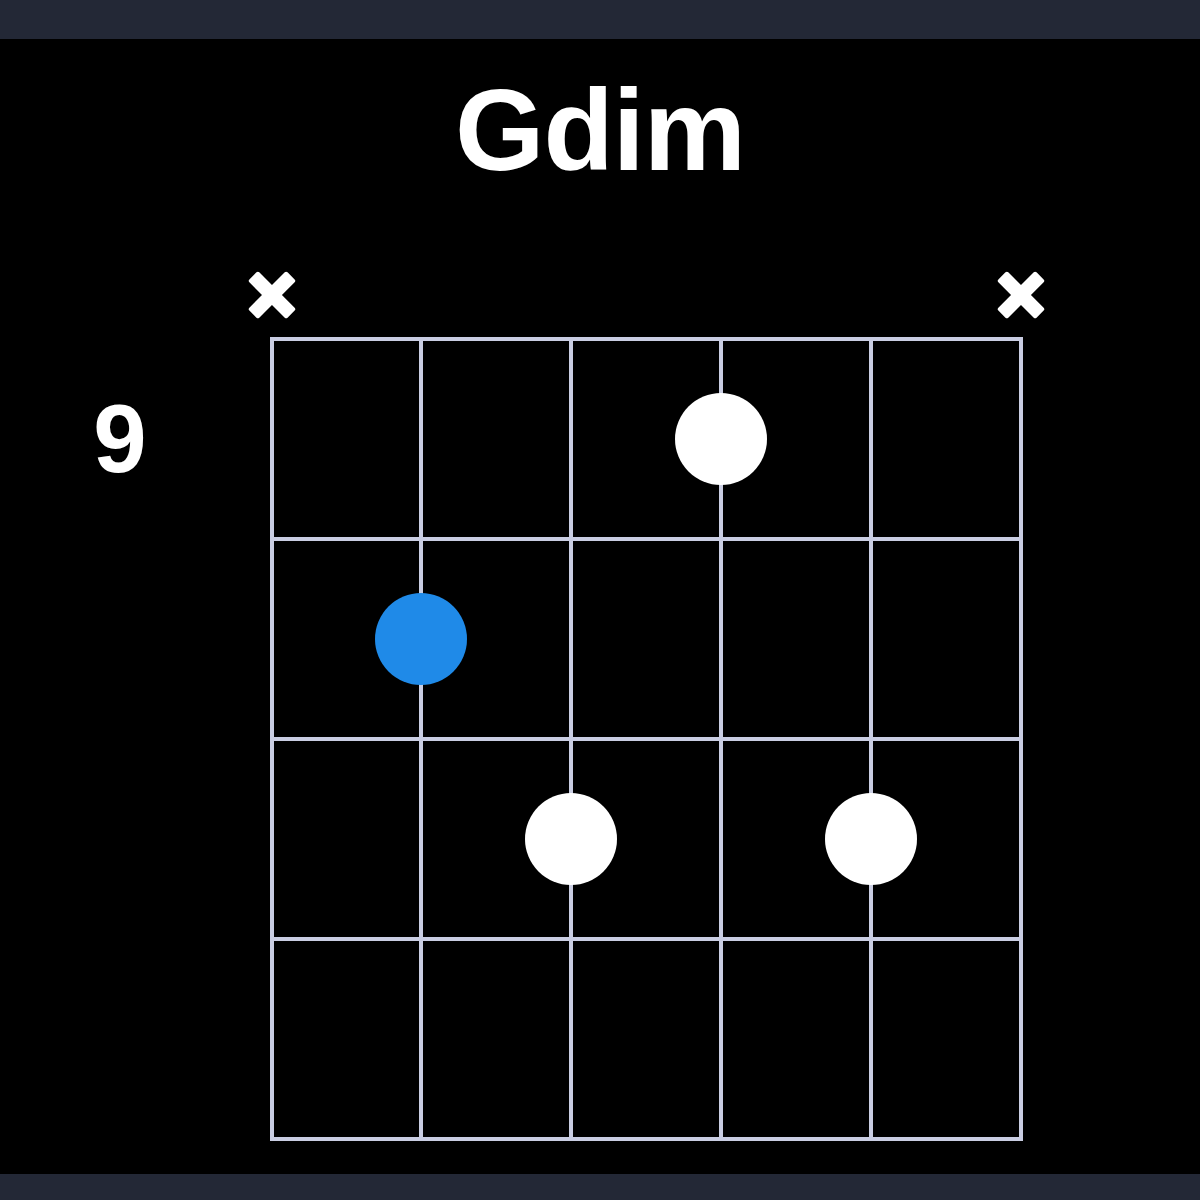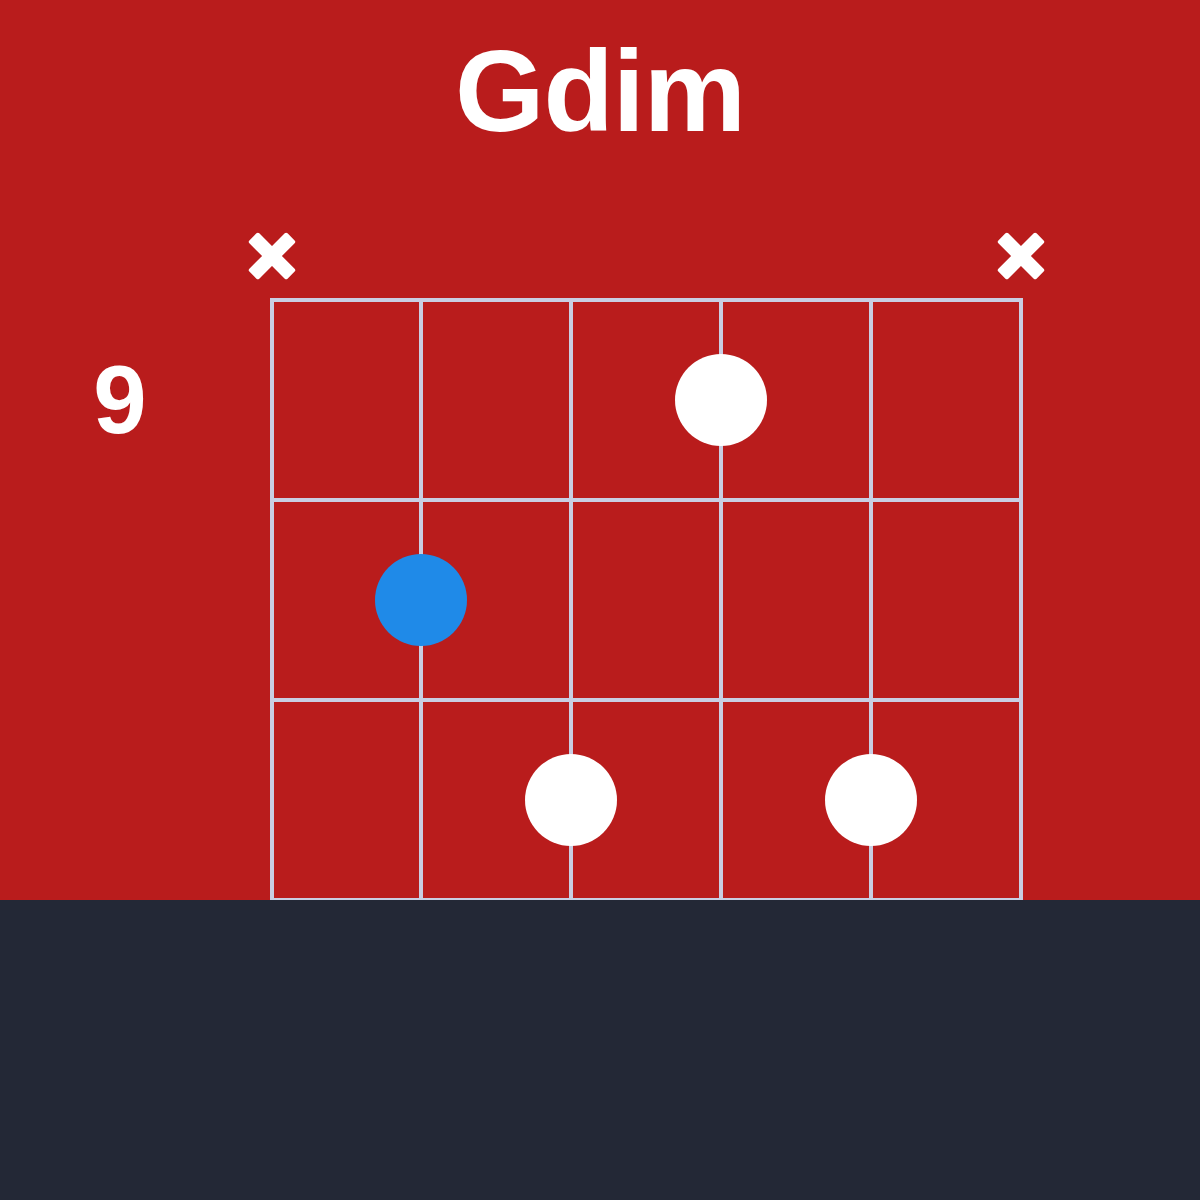--- a/index.html
+++ b/index.html
@@ -7,23 +7,24 @@
     margin: 0;
     padding: 0;
     background: #232836;
   }
   body {
     font-family: "Liberation Sans", sans-serif;
   }
   #chord-root {
     position: relative;
     width: 1200px;
-    height: 900px;
-    background: #b91c1c;
+    height: 1135px;
+    background: #000000;
     overflow: hidden;
+    margin-top: 39px;
   }
   
   .chord-title {
     position: absolute;
     left: 0;
     top: 34px;
     width: 1200px;
     text-align: center;
     font-size: 115px;
     font-weight: bold;

